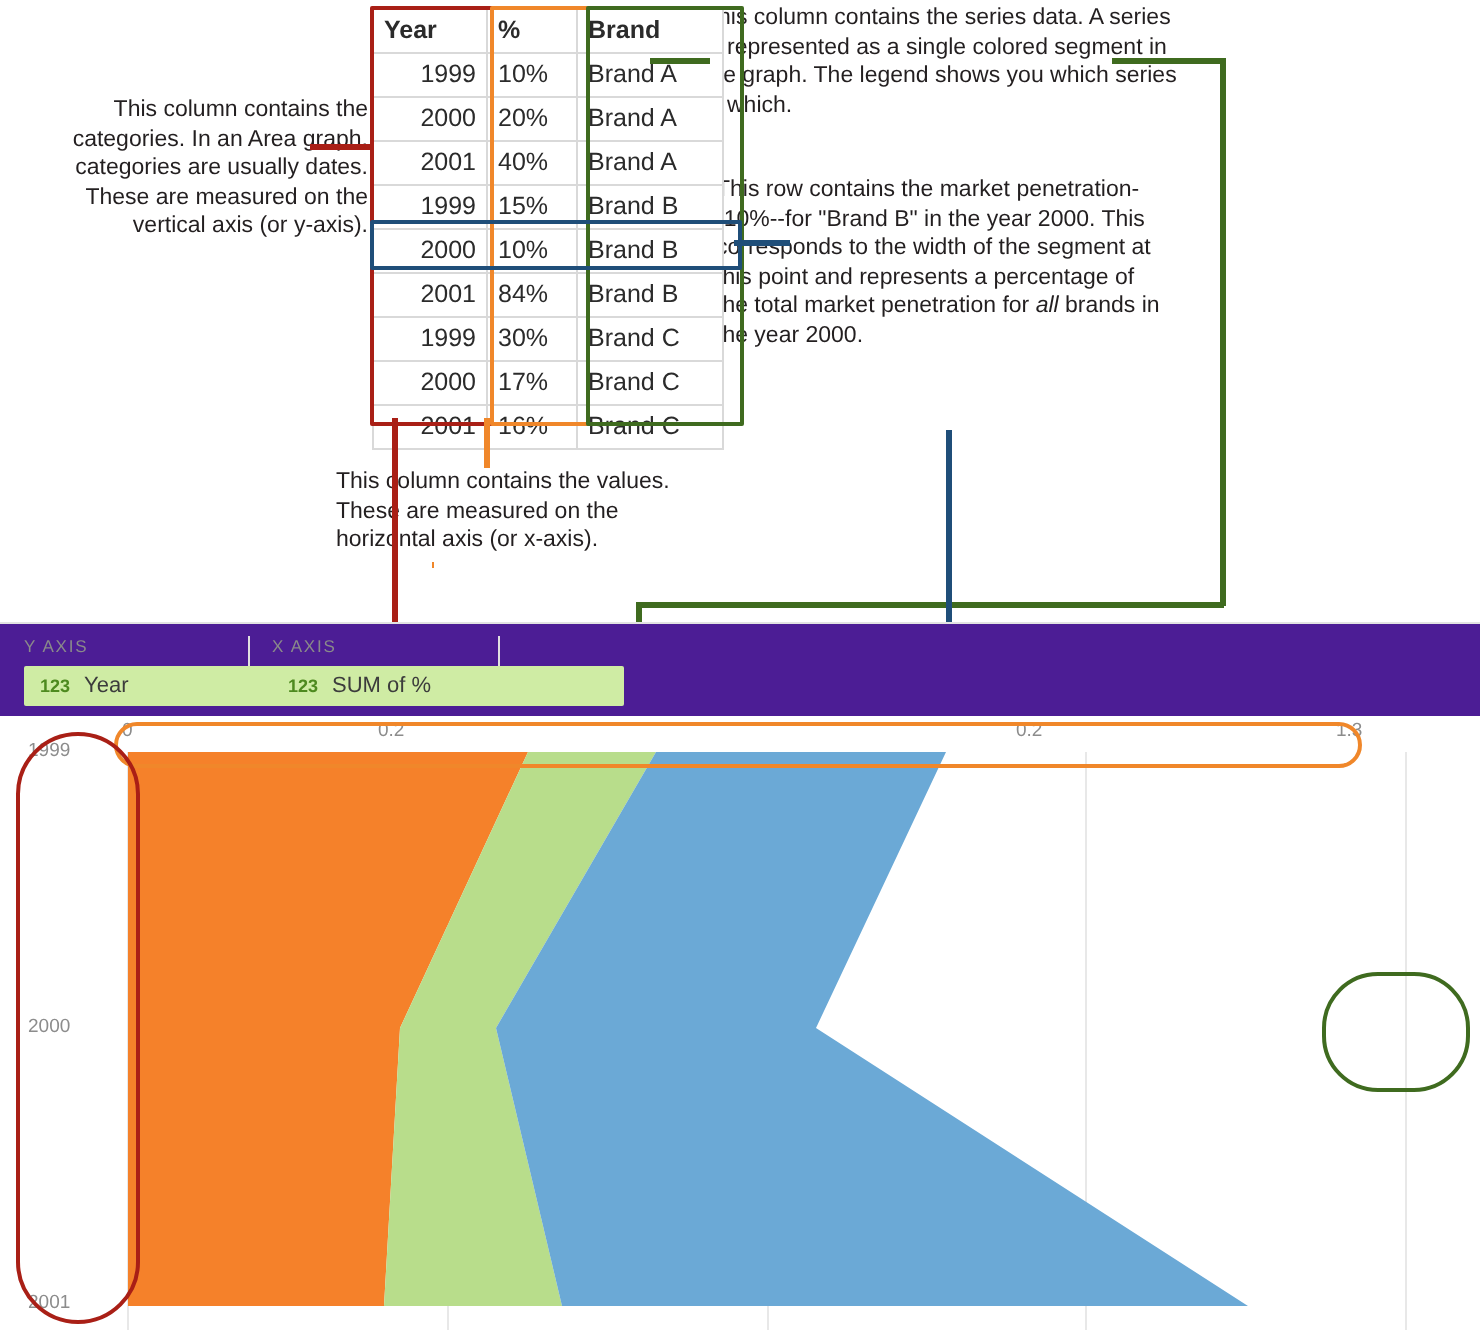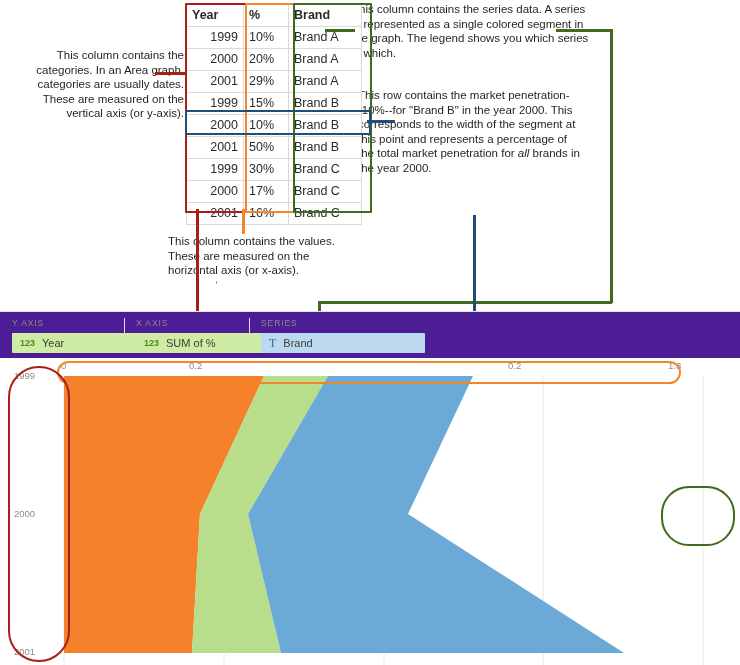--- a/index.html
+++ b/index.html
@@ -115,36 +115,36 @@
           <td class="c-pct">10%</td>
           <td class="c-brand">Brand A</td>
         </tr>
       <tr>
           <td class="c-year">2000</td>
           <td class="c-pct">20%</td>
           <td class="c-brand">Brand A</td>
         </tr>
       <tr>
           <td class="c-year">2001</td>
-          <td class="c-pct">29%</td>
+          <td class="c-pct">40%</td>
           <td class="c-brand">Brand A</td>
         </tr>
       <tr>
           <td class="c-year">1999</td>
           <td class="c-pct">15%</td>
           <td class="c-brand">Brand B</td>
         </tr>
       <tr>
           <td class="c-year">2000</td>
           <td class="c-pct">10%</td>
           <td class="c-brand">Brand B</td>
         </tr>
       <tr>
           <td class="c-year">2001</td>
-          <td class="c-pct">50%</td>
+          <td class="c-pct">84%</td>
           <td class="c-brand">Brand B</td>
         </tr>
       <tr>
           <td class="c-year">1999</td>
           <td class="c-pct">30%</td>
           <td class="c-brand">Brand C</td>
         </tr>
       <tr>
           <td class="c-year">2000</td>
           <td class="c-pct">17%</td>
@@ -202,27 +202,20 @@
   </div>
 
   <div class="shelf-group" style="left:136px;width:108px;">
     <div class="shelf-cap">X AXIS</div>
     <div class="pill num" style="width:160px;">
       <span class="ficon">123</span>
       <span>SUM of %</span>
     </div>
   </div>
 
-  <div class="shelf-group" style="left:261px;width:112px;">
-    <div class="shelf-cap">SERIES</div>
-    <div class="pill txt" style="width:148px;">
-      <span class="ficon t">T</span>
-      <span>Brand</span>
-    </div>
-  </div>
 </div>
 
 <div class="abs" id="chart-area">
 
   <div class="abs" style="left:0;top:2px;width:740px;height:14px;">
     <span class="xt" style="left:61px;">0</span>
     <span class="xt" style="left:189px;">0.2</span>
     <span class="xt" style="left:349px;margin-top:24px;">0.4</span>
     <span class="xt" style="left:508px;">0.2</span>
     <span class="xt" style="left:668px;">1.3</span>

